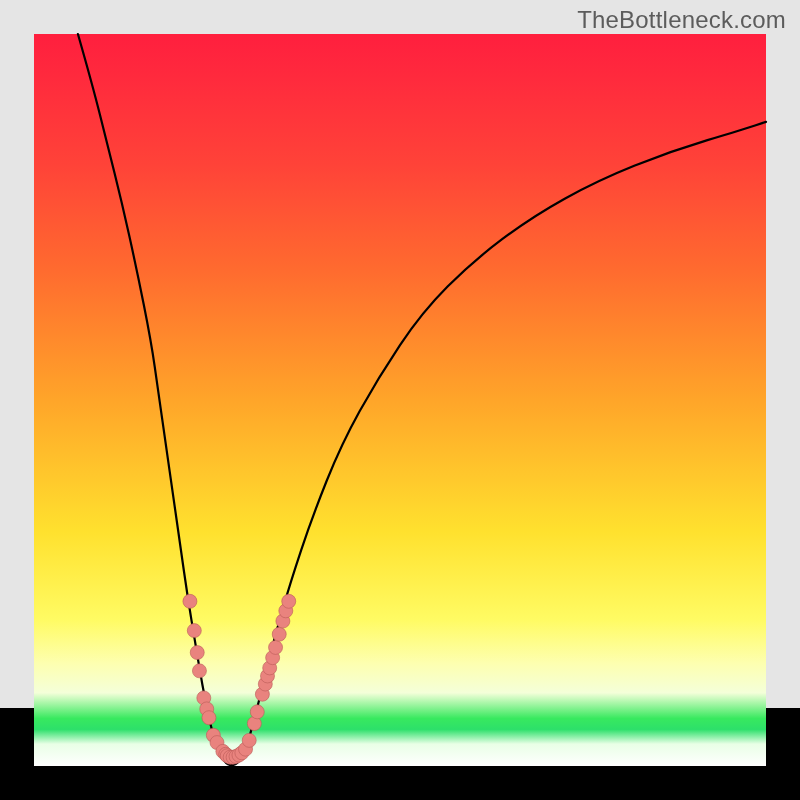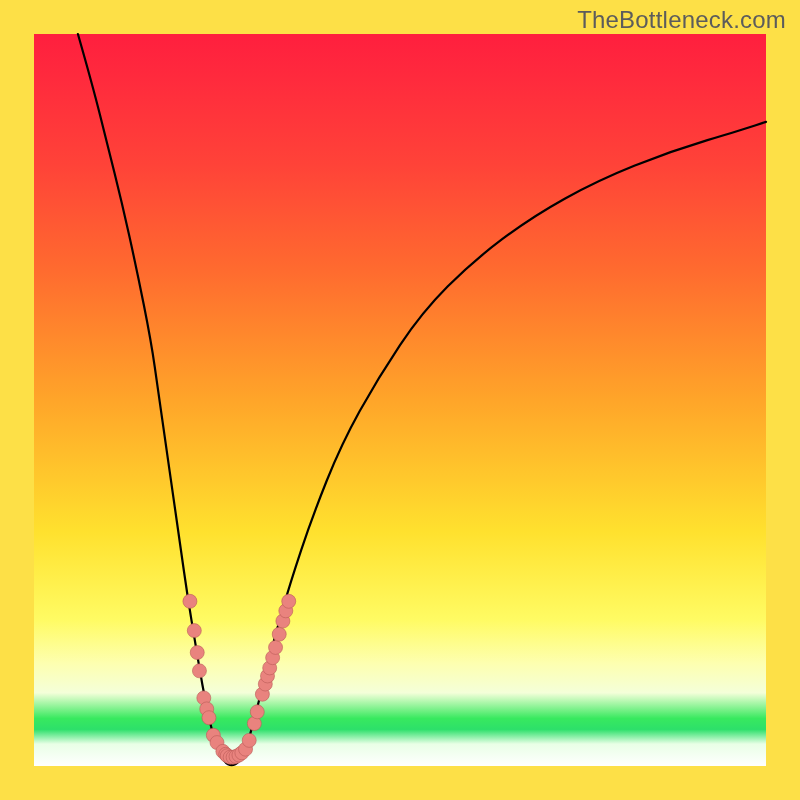--- a/index.html
+++ b/index.html
@@ -7,22 +7,22 @@
     padding: 0;
     width: 800px;
     height: 800px;
     overflow: hidden;
     background: #000;
     font-family: Arial, Helvetica, sans-serif;
   }
   .frame {
     position: relative;
     width: 800px;
-    height: 800px;
-    background: #fde047;
+    height: 708px;
+    background: #e5e5e5;
   }
   .plot-area {
     position: absolute;
     left: 34px;
     top: 34px;
     width: 732px;
     height: 732px;
     
     background: linear-gradient(
       to bottom,

